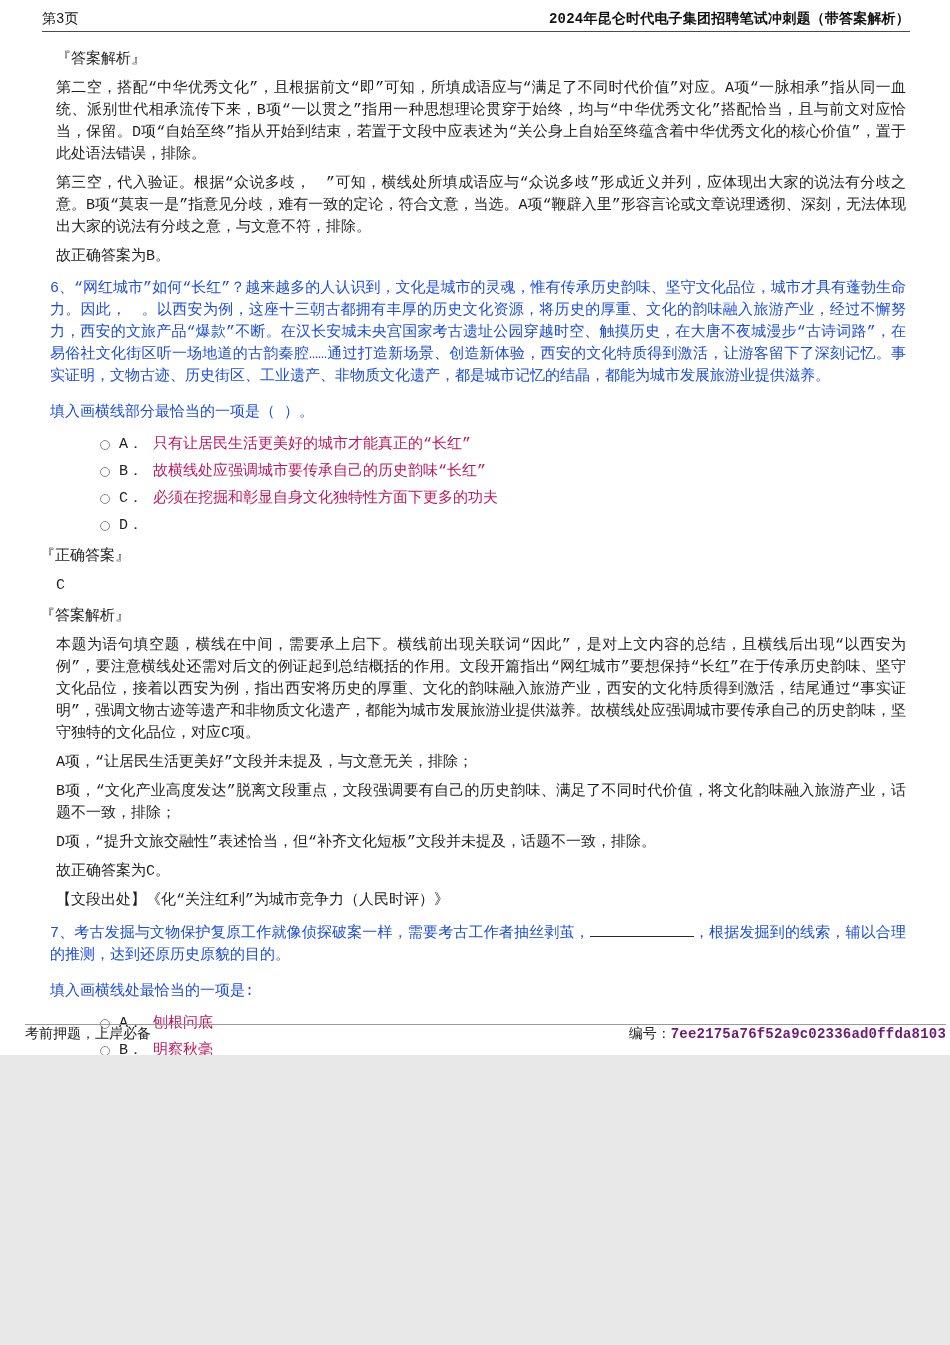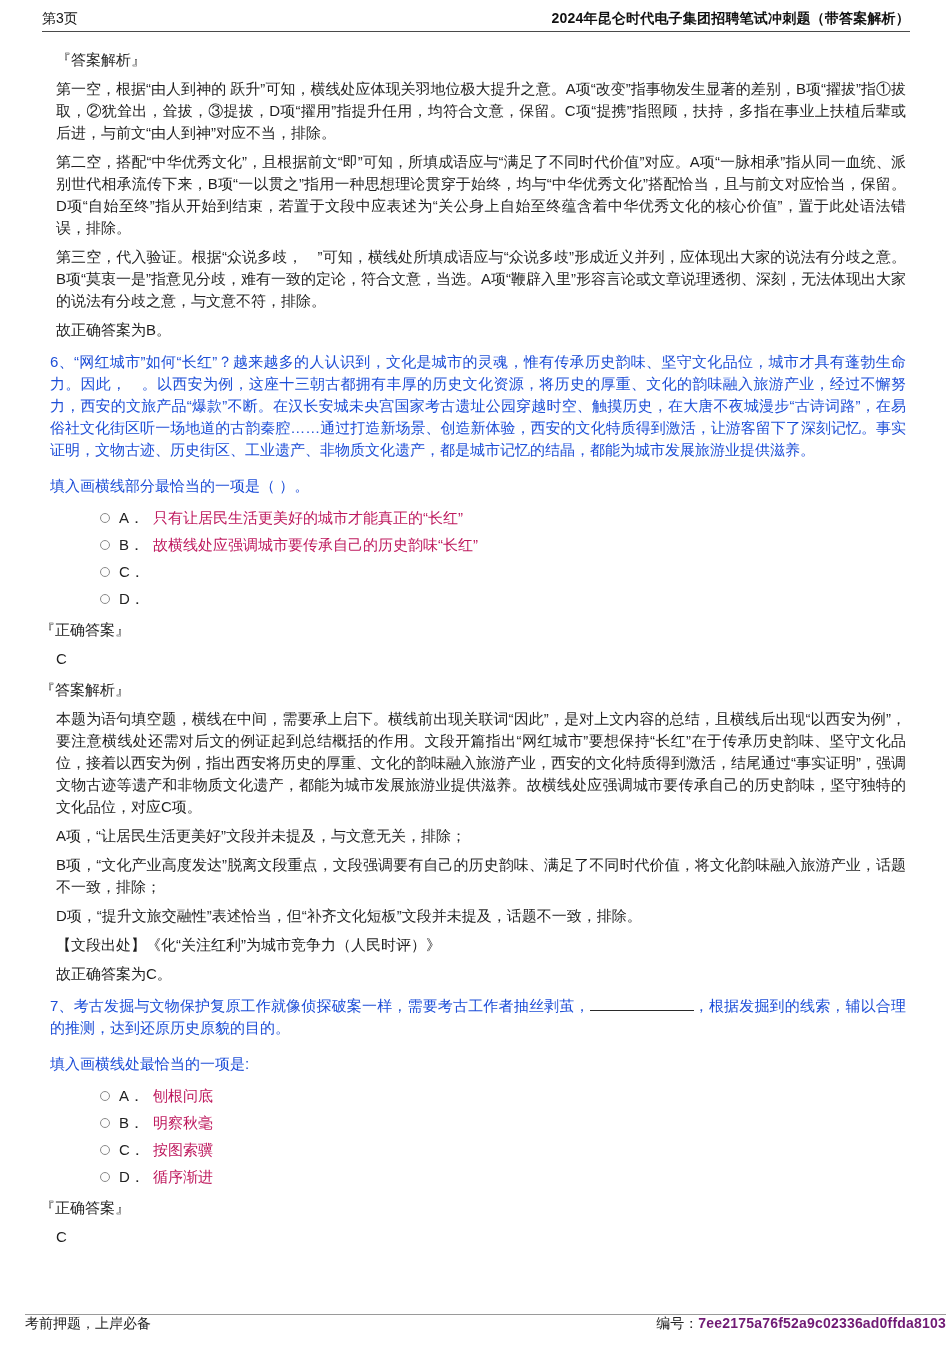--- a/index.html
+++ b/index.html
@@ -1,21 +1,21 @@
 <!DOCTYPE html>
 <html><head>
 <meta charset="utf-8">
 <style>
   html,body{margin:0;padding:0;background:#e8e8e8;}
   .page{
     position:relative;
-    width:950px;height:1345px;
+    width:950px;height:1055px;
     margin:0 auto;
     background:#ffffff;
-    font-family:Liberation Sans, sans-serif;
+    font-family:Liberation Mono, monospace;
     color:#1f1f1f;
     overflow:hidden;
   }
   .header{
     position:absolute;top:10px;left:42px;right:40px;
     display:flex;justify-content:space-between;align-items:flex-end;
     border-bottom:1px solid #4a4a4a;
     padding-bottom:3px;
     font-size:14px;color:#111;
   }
@@ -66,21 +66,20 @@
 <div class="page">
 
   <div class="header">
     <span class="page-num">第3页</span>
     <span class="doc-title">2024年昆仑时代电子集团招聘笔试冲刺题（带答案解析）</span>
   </div>
 
   <div class="content">
 
     <div class="bracket-heading">『答案解析』</div>
-    <p class="para">第一空，根据“由人到神的 跃升”可知，横线处应体现关羽地位极大提升之意。A项“改变”指事物发生显著的差别，B项“擢拔”指①拔取，②犹耸出，耸拔，③提拔，D项“擢用”指提升任用，均符合文意，保留。C项“提携”指照顾，扶持，多指在事业上扶植后辈或后进，与前文“由人到神”对应不当，排除。</p>
     <p class="para">第二空，搭配“中华优秀文化”，且根据前文“即”可知，所填成语应与“满足了不同时代价值”对应。A项“一脉相承”指从同一血统、派别世代相承流传下来，B项“一以贯之”指用一种思想理论贯穿于始终，均与“中华优秀文化”搭配恰当，且与前文对应恰当，保留。D项“自始至终”指从开始到结束，若置于文段中应表述为“关公身上自始至终蕴含着中华优秀文化的核心价值”，置于此处语法错误，排除。</p>
     <p class="para">第三空，代入验证。根据“众说多歧，　”可知，横线处所填成语应与“众说多歧”形成近义并列，应体现出大家的说法有分歧之意。B项“莫衷一是”指意见分歧，难有一致的定论，符合文意，当选。A项“鞭辟入里”形容言论或文章说理透彻、深刻，无法体现出大家的说法有分歧之意，与文意不符，排除。</p>
     <p class="para">故正确答案为B。</p>
 
     <p class="para stem muted">6、“网红城市”如何“长红”？越来越多的人认识到，文化是城市的灵魂，惟有传承历史韵味、坚守文化品位，城市才具有蓬勃生命力。因此，　。以西安为例，这座十三朝古都拥有丰厚的历史文化资源，将历史的厚重、文化的韵味融入旅游产业，经过不懈努力，西安的文旅产品“爆款”不断。在汉长安城未央宫国家考古遗址公园穿越时空、触摸历史，在大唐不夜城漫步“古诗词路”，在易俗社文化街区听一场地道的古韵秦腔……通过打造新场景、创造新体验，西安的文化特质得到激活，让游客留下了深刻记忆。事实证明，文物古迹、历史街区、工业遗产、非物质文化遗产，都是城市记忆的结晶，都能为城市发展旅游业提供滋养。</p>
     <p class="para prompt muted">填入画横线部分最恰当的一项是（ ）。</p>
 
     <div class="options">
       <div class="option">
         <span class="radio"></span>
@@ -88,37 +87,38 @@
         <span class="opt-text">只有让居民生活更美好的城市才能真正的“长红”</span>
       </div>
       <div class="option">
         <span class="radio"></span>
         <span class="opt-letter">B．</span>
         <span class="opt-text">故横线处应强调城市要传承自己的历史韵味“长红”</span>
       </div>
       <div class="option">
         <span class="radio"></span>
         <span class="opt-letter">C．</span>
+        <span class="opt-text">必须在挖掘和彰显自身文化独特性方面下更多的功夫</span>
       </div>
       <div class="option">
         <span class="radio"></span>
         <span class="opt-letter">D．</span>
       </div>
     </div>
 
     <div class="bracket-heading outdent">『正确答案』</div>
     <div class="answer-line outdent2">C</div>
 
     <div class="bracket-heading outdent">『答案解析』</div>
     <p class="para">本题为语句填空题，横线在中间，需要承上启下。横线前出现关联词“因此”，是对上文内容的总结，且横线后出现“以西安为例”，要注意横线处还需对后文的例证起到总结概括的作用。文段开篇指出“网红城市”要想保持“长红”在于传承历史韵味、坚守文化品位，接着以西安为例，指出西安将历史的厚重、文化的韵味融入旅游产业，西安的文化特质得到激活，结尾通过“事实证明”，强调文物古迹等遗产和非物质文化遗产，都能为城市发展旅游业提供滋养。故横线处应强调城市要传承自己的历史韵味，坚守独特的文化品位，对应C项。</p>
     <p class="para">A项，“让居民生活更美好”文段并未提及，与文意无关，排除；</p>
     <p class="para">B项，“文化产业高度发达”脱离文段重点，文段强调要有自己的历史韵味、满足了不同时代价值，将文化韵味融入旅游产业，话题不一致，排除；</p>
     <p class="para">D项，“提升文旅交融性”表述恰当，但“补齐文化短板”文段并未提及，话题不一致，排除。</p>
+    <p class="para">故正确答案为C。</p>
     <p class="para">【文段出处】《化“关注红利”为城市竞争力（人民时评）》</p>
-    <p class="para">故正确答案为C。</p>
 
     <p class="para stem muted"><span>7、考古发掘与文物保护复原工作就像侦探破案一样，需要考古工作者抽丝剥茧，</span><span class="blank-line"></span><span>，根据发掘到的线索，辅以合理的推测，达到还原历史原貌的目的。</span></p>
     <p class="para prompt muted">填入画横线处最恰当的一项是:</p>
 
     <div class="options">
       <div class="option">
         <span class="radio"></span>
         <span class="opt-letter">A．</span>
         <span class="opt-text">刨根问底</span>
       </div>

